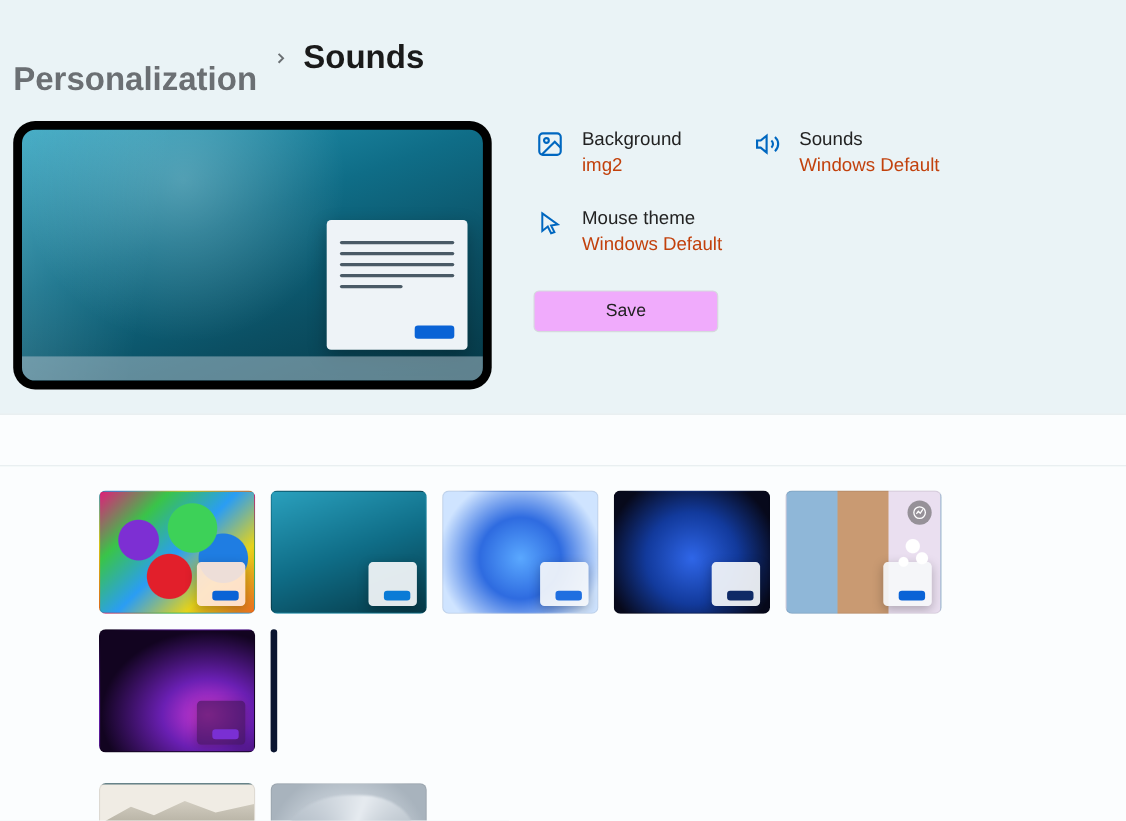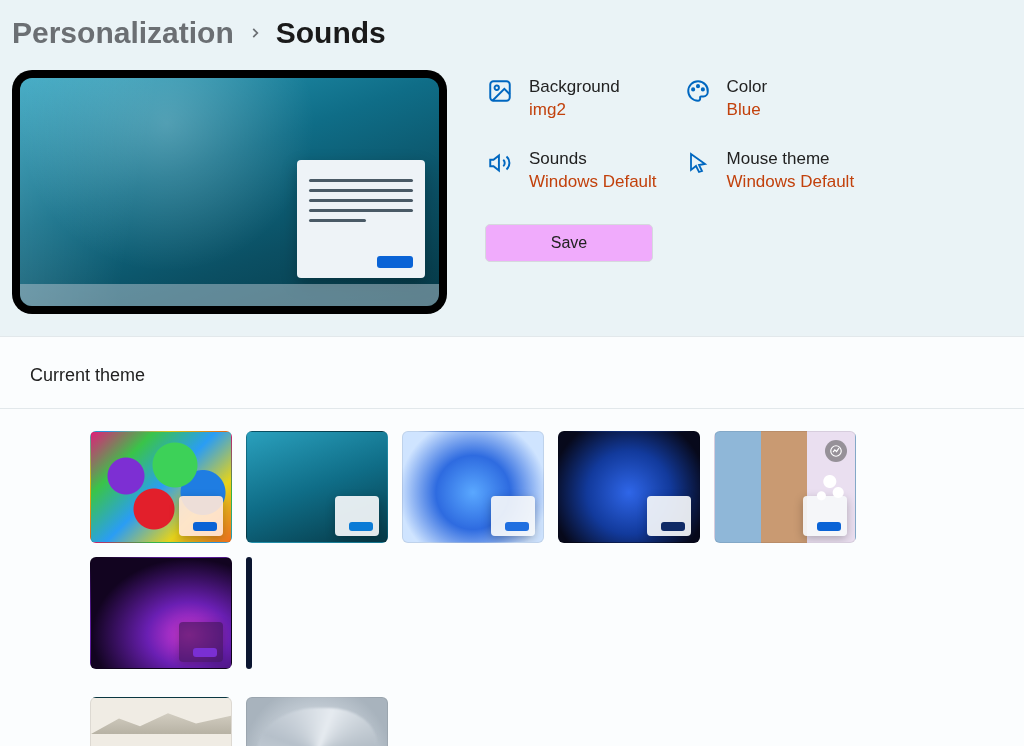--- a/index.html
+++ b/index.html
@@ -15,20 +15,21 @@
     display: flex;
     align-items: center;
     gap: 14px;
     padding: 16px 12px 10px 12px;
   }
   .breadcrumb .crumb-parent {
     font-size: 30px;
     font-weight: 600;
     color: #6b6f73;
     cursor: pointer;
+    margin-top: 40px;
   }
   .breadcrumb .chev {
     color: #6b6f73;
     font-size: 22px;
   }
   .breadcrumb .crumb-current {
     font-size: 30px;
     font-weight: 600;
     color: #1a1a1a;
   }
@@ -230,34 +231,20 @@
             <circle cx="9" cy="9" r="2"></circle>
             <path d="M21 15l-5-5L5 21"></path>
         </svg>
       </span>
       <span class="txt">
         <div class="label">Background</div>
         <div class="value">img2</div>
       </span>
     </div>
 
-    <div class="prop">
-      <span class="icon">
-        <svg width="26" height="26" viewBox="0 0 24 24" fill="none" stroke="currentColor" stroke-width="1.8">
-          <path d="M12 3a9 9 0 1 0 0 18c1.5 0 2-1 2-2s-.5-2 1-2h2a4 4 0 0 0 4-4 9 9 0 0 0-9-10z"></path>
-          <circle cx="7.5" cy="10.5" r="1"></circle>
-            <circle cx="12" cy="7.5" r="1"></circle>
-            <circle cx="16.5" cy="10.5" r="1"></circle>
-        </svg>
-      </span>
-      <span class="txt">
-        <div class="label">Color</div>
-        <div class="value">Blue</div>
-      </span>
-    </div>
 
     <div class="prop">
       <span class="icon">
         <svg width="26" height="26" viewBox="0 0 24 24" fill="none" stroke="currentColor" stroke-width="1.8">
           <path d="M11 5 6 9H3v6h3l5 4V5z"></path>
             <path d="M15 9a4 4 0 0 1 0 6"></path>
             <path d="M18 6a8 8 0 0 1 0 12"></path>
         </svg>
       </span>
       <span class="txt">
@@ -277,21 +264,20 @@
         <div class="value">Windows Default</div>
       </span>
     </div>
 
     <button class="save-btn">Save</button>
 
   </div>
 </div>
 
 <div class="section">
-  <h2>Current theme</h2>
 </div>
 
 <div class="themes-row">
   <div class="theme t1" title="Colorful umbrellas">
     <div class="badge pink" style="--accent:#0a63d6"></div>
   </div>
   <div class="theme t2" title="Underwater (img2)">
     <div class="badge" style="--accent:#0a7bd6"></div>
   </div>
   <div class="theme t3" title="Windows light bloom">

